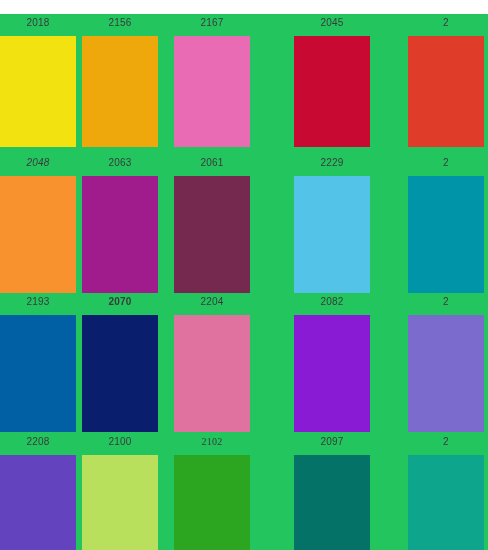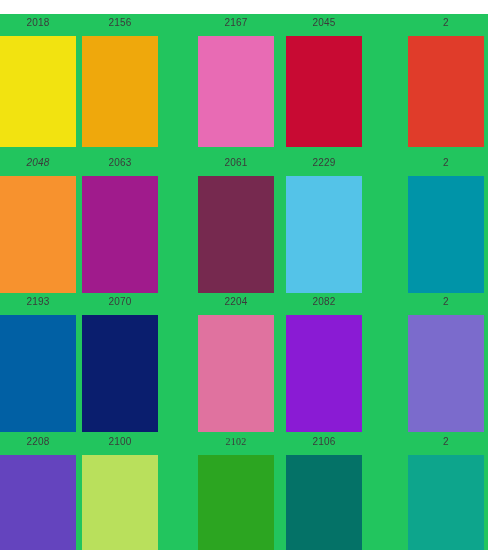--- a/index.html
+++ b/index.html
@@ -58,22 +58,22 @@
   .swatch-tile {
     position: absolute;
     top: 0;
     width: 76px;
     height: 117px;
   }
 
   
   .col-0 { left: 0px; }
   .col-1 { left: 82px; }
-  .col-2 { left: 198px; }
-  .col-3 { left: 286px; }
+  .col-2 { left: 174px; }
+  .col-3 { left: 294px; }
   .col-4 { left: 408px; }
 
   
   .row-0 .tile-strip { height: 111px; }
   .row-0 .swatch-tile { height: 111px; }
 
   
   .row-3 .tile-strip { height: 118px; }
   .row-3 .swatch-tile { height: 118px; }
 </style>
@@ -112,40 +112,40 @@
       <div class="swatch-tile col-1" style="background-color: rgb(160, 27, 140);"></div>
       <div class="swatch-tile col-2" style="background-color: rgb(118, 41, 79);"></div>
       <div class="swatch-tile col-3" style="background-color: rgb(84, 195, 232);"></div>
       <div class="swatch-tile col-4" style="background-color: rgb(0, 148, 168);"></div>
     </div>
   </div>
 
   <div class="swatch-row row-2">
     <div class="label-strip">
       <div class="swatch-label col-0" style="color: rgb(59, 59, 59);">2193</div>
-      <div class="swatch-label col-1" style="color: rgb(59, 59, 59);">2070</div>
+      <div class="swatch-label col-1" style="color: rgb(59, 59, 59); font-weight: bold;">2070</div>
       <div class="swatch-label col-2" style="color: rgb(59, 59, 59);">2204</div>
       <div class="swatch-label col-3" style="color: rgb(59, 59, 59);">2082</div>
       <div class="swatch-label col-4" style="color: rgb(59, 59, 59);">2</div>
     </div>
     <div class="tile-strip">
       <div class="swatch-tile col-0" style="background-color: rgb(1, 96, 164);"></div>
       <div class="swatch-tile col-1" style="background-color: rgb(10, 30, 110);"></div>
       <div class="swatch-tile col-2" style="background-color: rgb(224, 114, 159);"></div>
       <div class="swatch-tile col-3" style="background-color: rgb(138, 27, 212);"></div>
       <div class="swatch-tile col-4" style="background-color: rgb(123, 107, 204);"></div>
     </div>
   </div>
 
   <div class="swatch-row row-3">
     <div class="label-strip">
       <div class="swatch-label col-0" style="color: rgb(59, 59, 59);">2208</div>
       <div class="swatch-label col-1" style="color: rgb(59, 59, 59);">2100</div>
       <div class="swatch-label col-2" style="color: rgb(59, 59, 59); font-family: Liberation Serif, serif;">2102</div>
-      <div class="swatch-label col-3" style="color: rgb(59, 59, 59);">2106</div>
+      <div class="swatch-label col-3" style="color: rgb(59, 59, 59);">2097</div>
       <div class="swatch-label col-4" style="color: rgb(59, 59, 59);">2</div>
     </div>
     <div class="tile-strip">
       <div class="swatch-tile col-0" style="background-color: rgb(100, 68, 190);"></div>
       <div class="swatch-tile col-1" style="background-color: rgb(185, 224, 92);"></div>
       <div class="swatch-tile col-2" style="background-color: rgb(44, 165, 33);"></div>
       <div class="swatch-tile col-3" style="background-color: rgb(4, 114, 103);"></div>
       <div class="swatch-tile col-4" style="background-color: rgb(13, 165, 140);"></div>
     </div>
   </div>

